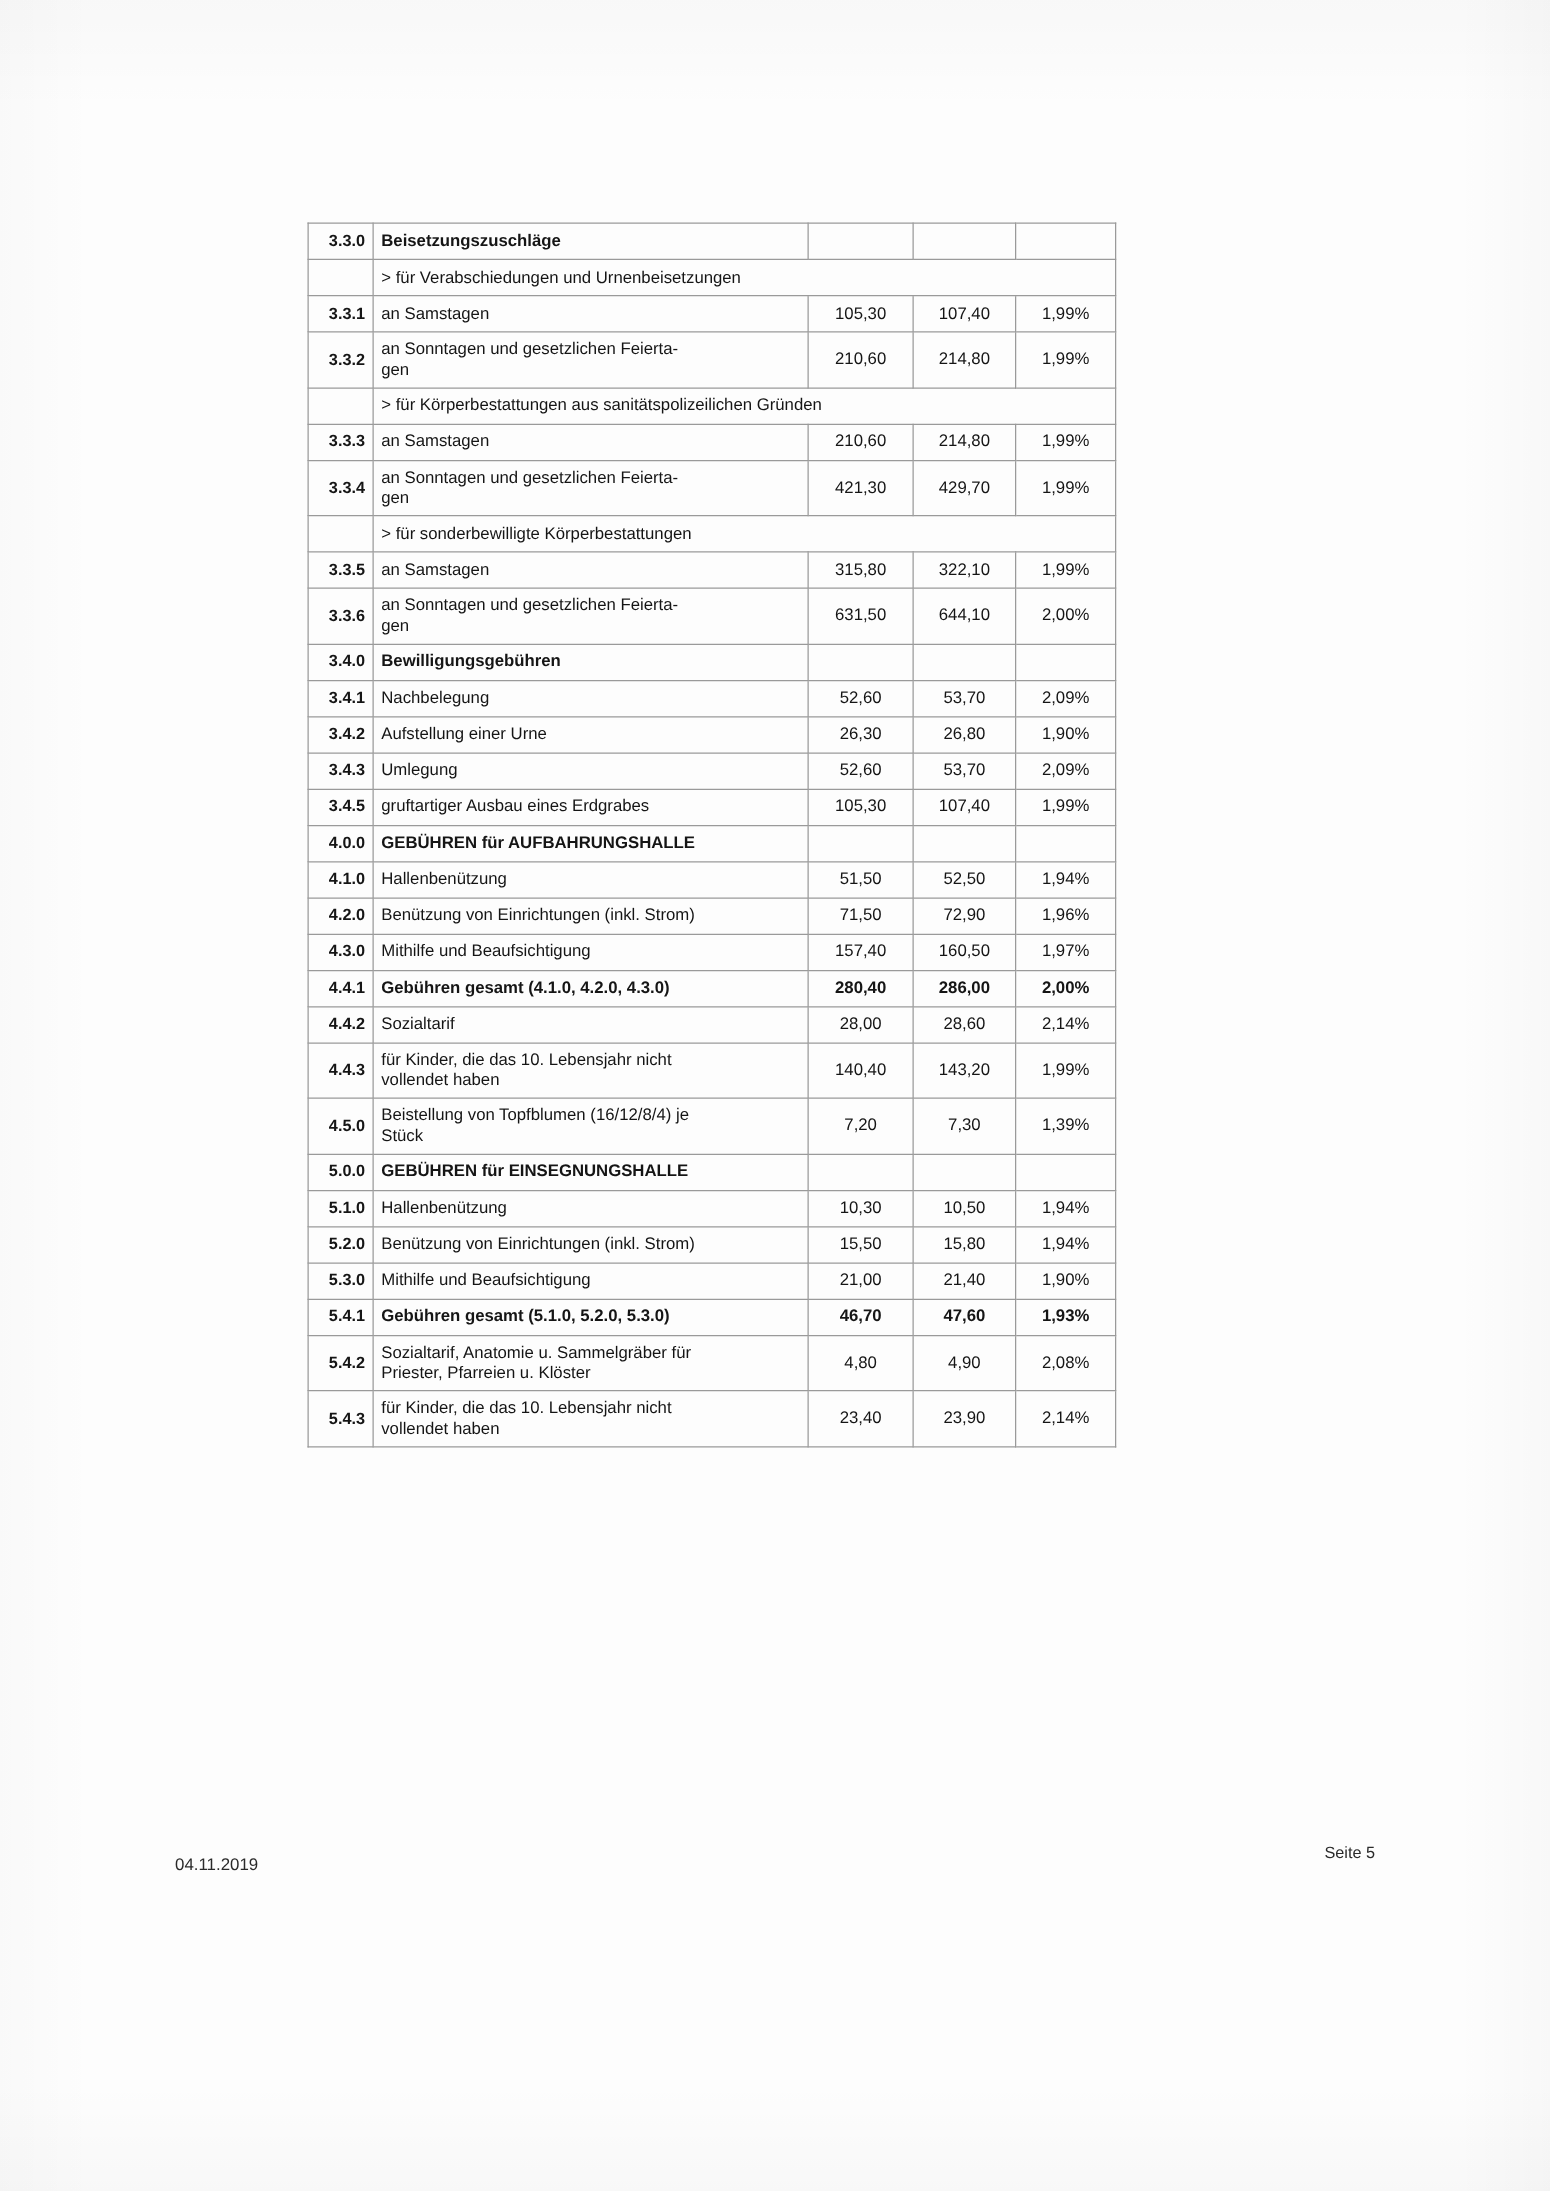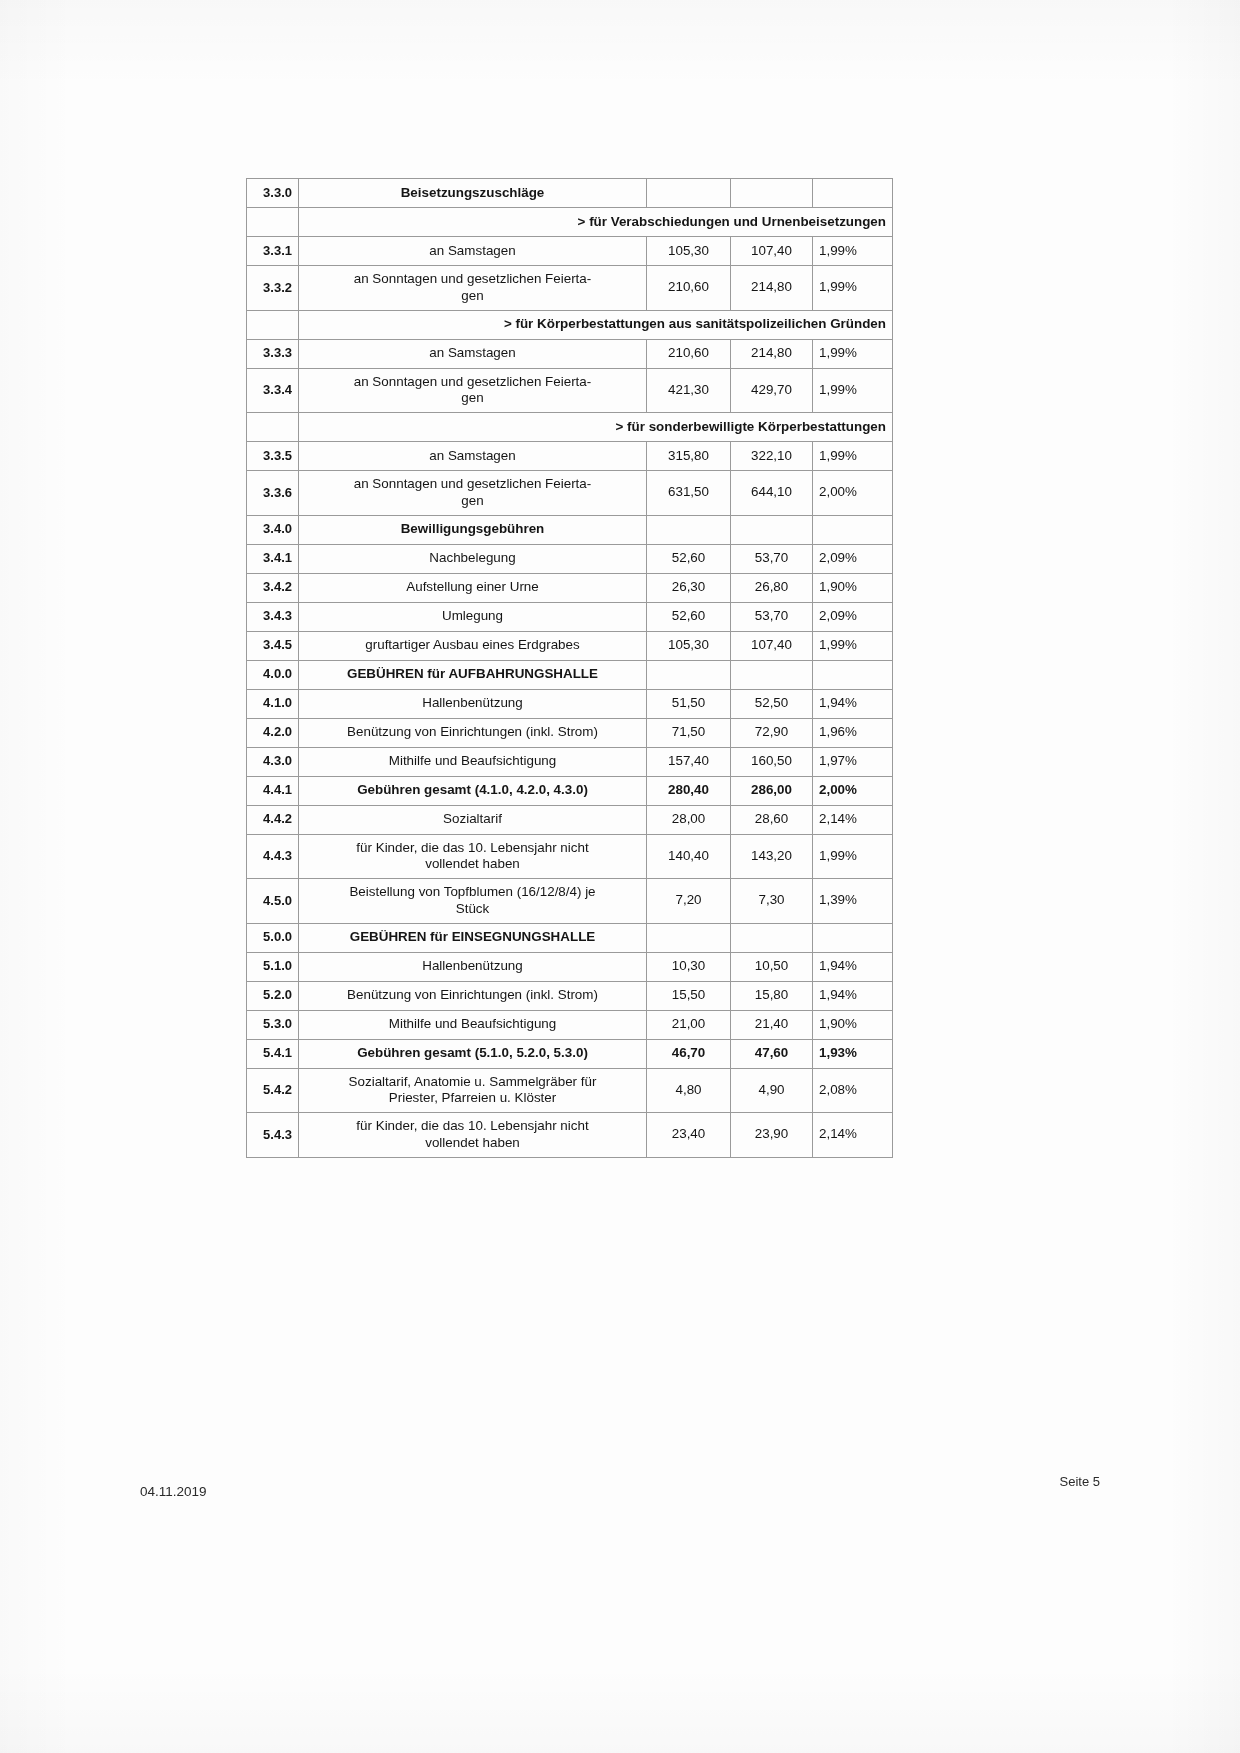--- a/index.html
+++ b/index.html
@@ -64,41 +64,40 @@
   td.num {
     text-align: right;
     padding-right: 7px;
     font-size: 13px;
     white-space: nowrap;
     vertical-align: bottom;
     padding-bottom: 4px;
     font-weight: bold;
   }
   td.num.mid { vertical-align: middle; padding-bottom: 5px; }
-  td.desc { text-align: center; margin-top: 44px; }
+  td.desc { text-align: left; margin-top: 44px; }
   td.val {
     text-align: center;
     padding-right: 9px;
     white-space: nowrap;
   }
   td.pct {
-    text-align: left;
+    text-align: center;
     padding-right: 9px;
     white-space: nowrap;
   }
 
   tr.section td.desc,
   tr.section td.num { font-weight: bold; }
   td.bold { font-weight: bold; }
 
   
   td.subhead {
-    text-align: right;
+    text-align: left;
     border-right: 1px solid #9a9a9a;
-    font-weight: bold;
   }
 
   .footer {
     position: absolute;
     left: 0;
     top: 1472px;
     width: 1240px;
     font-size: 13.5px;
     color: #2a2a2a;
   }

